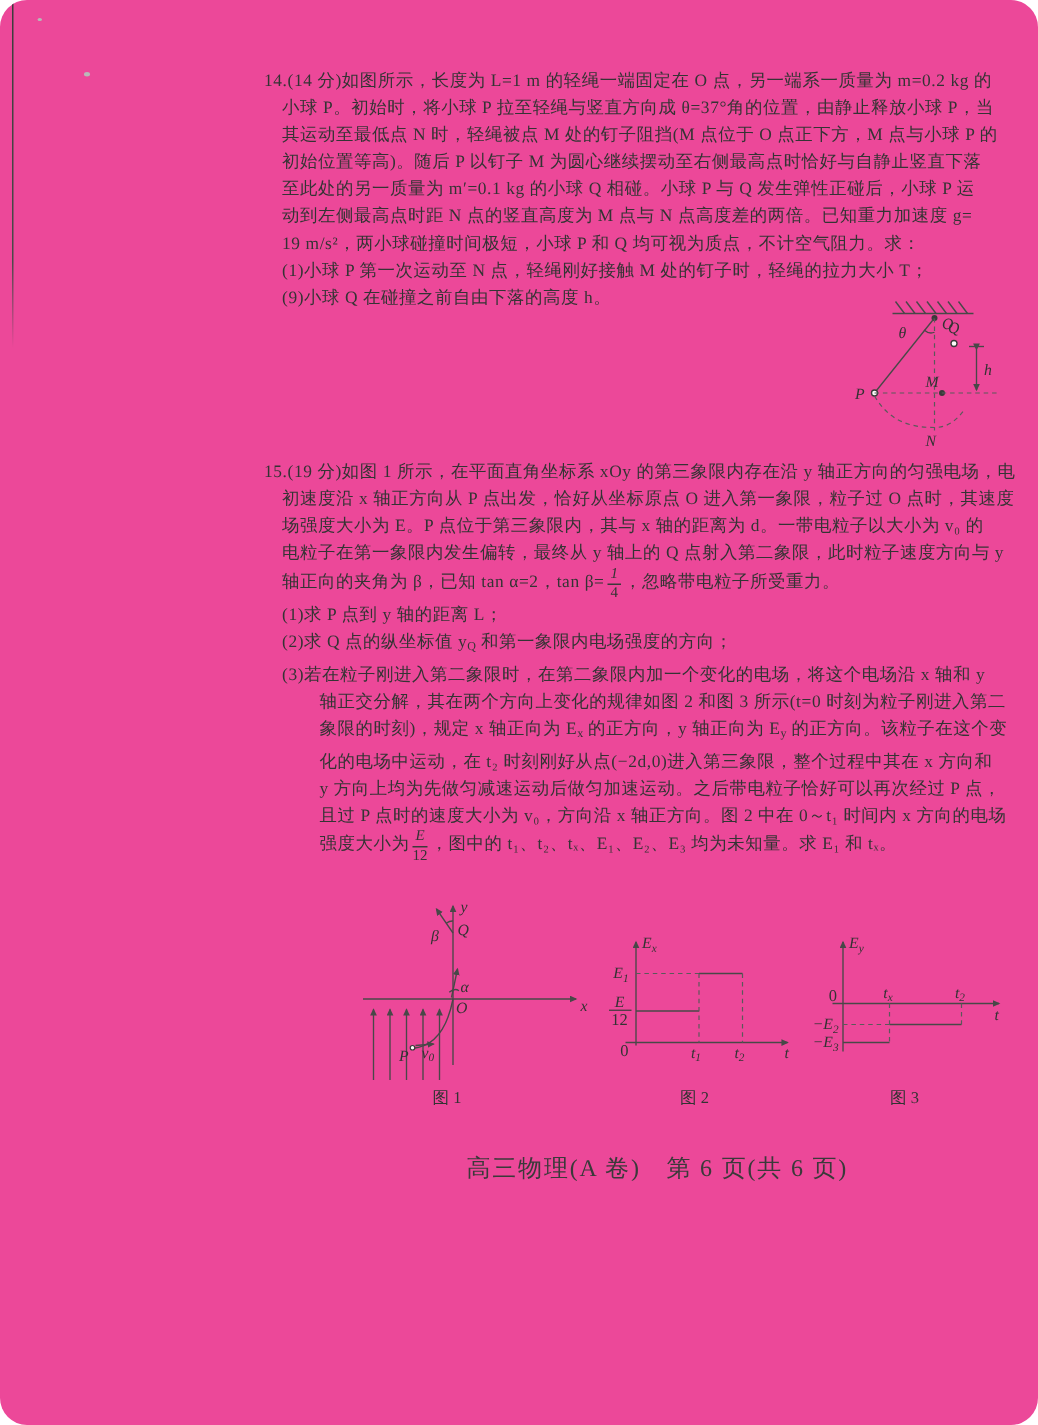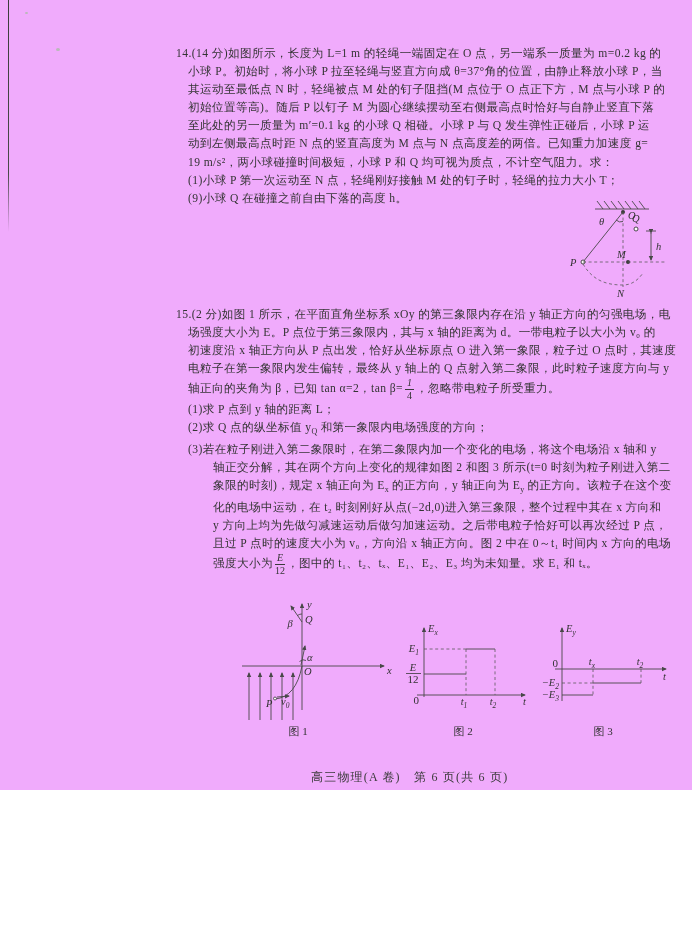--- a/index.html
+++ b/index.html
@@ -1,20 +1,21 @@
 <!DOCTYPE html>
 <html><head>
 <meta charset="utf-8">
 <style>
   html,body{margin:0;padding:0;background:#ffffff;}
   .page{
-    position:relative;width:692px;height:790px;overflow:hidden;
-    background:#f0abfc;
+    position:relative;width:692px;height:950px;overflow:hidden;
+    background:#ec4899;
     font-family:"Liberation Serif","DejaVu Serif",serif;
     color:#343434;
+    border-radius:18px;
   }
   .textblock{position:absolute;white-space:nowrap;}
   .line{font-size:11.6px;line-height:18.1px;letter-spacing:0.4px;}
   .ind0{margin-left:0;}
   .ind1{margin-left:12px;}
   .ind2{margin-left:37px;}
   .subsc{font-size:8px;vertical-align:-2.5px;letter-spacing:0;}
   .frac{display:inline-block;vertical-align:-7px;text-align:center;line-height:1;margin:0 2px;letter-spacing:0;}
   .frac .num{display:block;border-bottom:0.8px solid #3a3a3a;padding:0 2px 1px;font-size:10px;font-style:italic;}
   .frac .den{display:block;padding-top:1px;font-size:10px;}
@@ -22,21 +23,21 @@
   svg{position:absolute;overflow:visible;}
   svg text{fill:#333;font-family:"Liberation Serif","DejaVu Serif",serif;}
   .m{font-style:italic;font-size:10.5px;}
   .cap{font-style:normal;font-size:11px;}
   .sub{font-size:7.5px;}
   .stroke{stroke:#484848;stroke-width:0.9;fill:none;}
   .dash{stroke:#5a5a5a;stroke-width:0.8;fill:none;stroke-dasharray:3,2.6;}
   .artifact-line{position:absolute;left:8px;top:0;width:1.4px;height:232px;
     background:linear-gradient(#3c3c3c 0%,#4a4a4a 75%,rgba(90,90,90,0) 100%);}
   .speck{position:absolute;background:#b9b9b9;border-radius:50%;}
-  .footer{position:absolute;left:311px;top:769px;font-size:12px;letter-spacing:1.2px;color:#3a3a3a;}
+  .footer{position:absolute;left:311px;top:769px;font-size:16px;letter-spacing:1.2px;color:#3a3a3a;}
 </style>
 </head>
 <body>
 
 <div class="page">
 
   <div class="artifact-line"></div>
   <div class="speck" style="left:56px;top:48px;width:4px;height:3px;"></div>
   <div class="speck" style="left:25px;top:12px;width:3px;height:2px;"></div>
 
@@ -46,23 +47,23 @@
       <div class="line ind1"><span>其运动至最低点 N 时，轻绳被点 M 处的钉子阻挡(M 点位于 O 点正下方，M 点与小球 P 的</span></div>
       <div class="line ind1"><span>初始位置等高)。随后 P 以钉子 M 为圆心继续摆动至右侧最高点时恰好与自静止竖直下落</span></div>
       <div class="line ind1"><span>至此处的另一质量为 m′=0.1 kg 的小球 Q 相碰。小球 P 与 Q 发生弹性正碰后，小球 P 运</span></div>
       <div class="line ind1"><span>动到左侧最高点时距 N 点的竖直高度为 M 点与 N 点高度差的两倍。已知重力加速度 g=</span></div>
       <div class="line ind1"><span>19 m/s²，两小球碰撞时间极短，小球 P 和 Q 均可视为质点，不计空气阻力。求：</span></div>
       <div class="line ind1"><span>(1)小球 P 第一次运动至 N 点，轻绳刚好接触 M 处的钉子时，轻绳的拉力大小 T；</span></div>
       <div class="line ind1"><span>(9)小球 Q 在碰撞之前自由下落的高度 h。</span></div>
     </div>
 
   <div class="textblock" style="left:176px;top:306px;">
-      <div class="line ind0"><span>15.(2 分)如图 1 所示，在平面直角坐标系 xOy 的第三象限内存在沿 y 轴正方向的匀强电场，电</span></div>
+      <div class="line ind0"><span>15.(19 分)如图 1 所示，在平面直角坐标系 xOy 的第三象限内存在沿 y 轴正方向的匀强电场，电</span></div>
+      <div class="line ind1"><span>初速度沿 x 轴正方向从 P 点出发，恰好从坐标原点 O 进入第一象限，粒子过 O 点时，其速度</span></div>
       <div class="line ind1"><span>场强度大小为 E。P 点位于第三象限内，其与 x 轴的距离为 d。一带电粒子以大小为 v₀ 的</span></div>
-      <div class="line ind1"><span>初速度沿 x 轴正方向从 P 点出发，恰好从坐标原点 O 进入第一象限，粒子过 O 点时，其速度</span></div>
       <div class="line ind1"><span>电粒子在第一象限内发生偏转，最终从 y 轴上的 Q 点射入第二象限，此时粒子速度方向与 y</span></div>
       <div class="line ind1"><span>轴正向的夹角为 β，已知 tan α=2，tan β=</span><span class="frac"><span class="num rm">1</span><span class="den rm">4</span></span><span>，忽略带电粒子所受重力。</span></div>
       <div class="line ind1"><span>(1)求 P 点到 y 轴的距离 L；</span></div>
       <div class="line ind1"><span>(2)求 Q 点的纵坐标值 y</span><span class="subsc">Q</span><span> 和第一象限内电场强度的方向；</span></div>
       <div class="line ind1"><span>(3)若在粒子刚进入第二象限时，在第二象限内加一个变化的电场，将这个电场沿 x 轴和 y</span></div>
       <div class="line ind2"><span>轴正交分解，其在两个方向上变化的规律如图 2 和图 3 所示(t=0 时刻为粒子刚进入第二</span></div>
       <div class="line ind2"><span>象限的时刻)，规定 x 轴正向为 E</span><span class="subsc">x</span><span> 的正方向，y 轴正向为 E</span><span class="subsc">y</span><span> 的正方向。该粒子在这个变</span></div>
       <div class="line ind2"><span>化的电场中运动，在 t₂ 时刻刚好从点(−2d,0)进入第三象限，整个过程中其在 x 方向和</span></div>
       <div class="line ind2"><span>y 方向上均为先做匀减速运动后做匀加速运动。之后带电粒子恰好可以再次经过 P 点，</span></div>
       <div class="line ind2"><span>且过 P 点时的速度大小为 v₀，方向沿 x 轴正方向。图 2 中在 0～t₁ 时间内 x 方向的电场</span></div>

